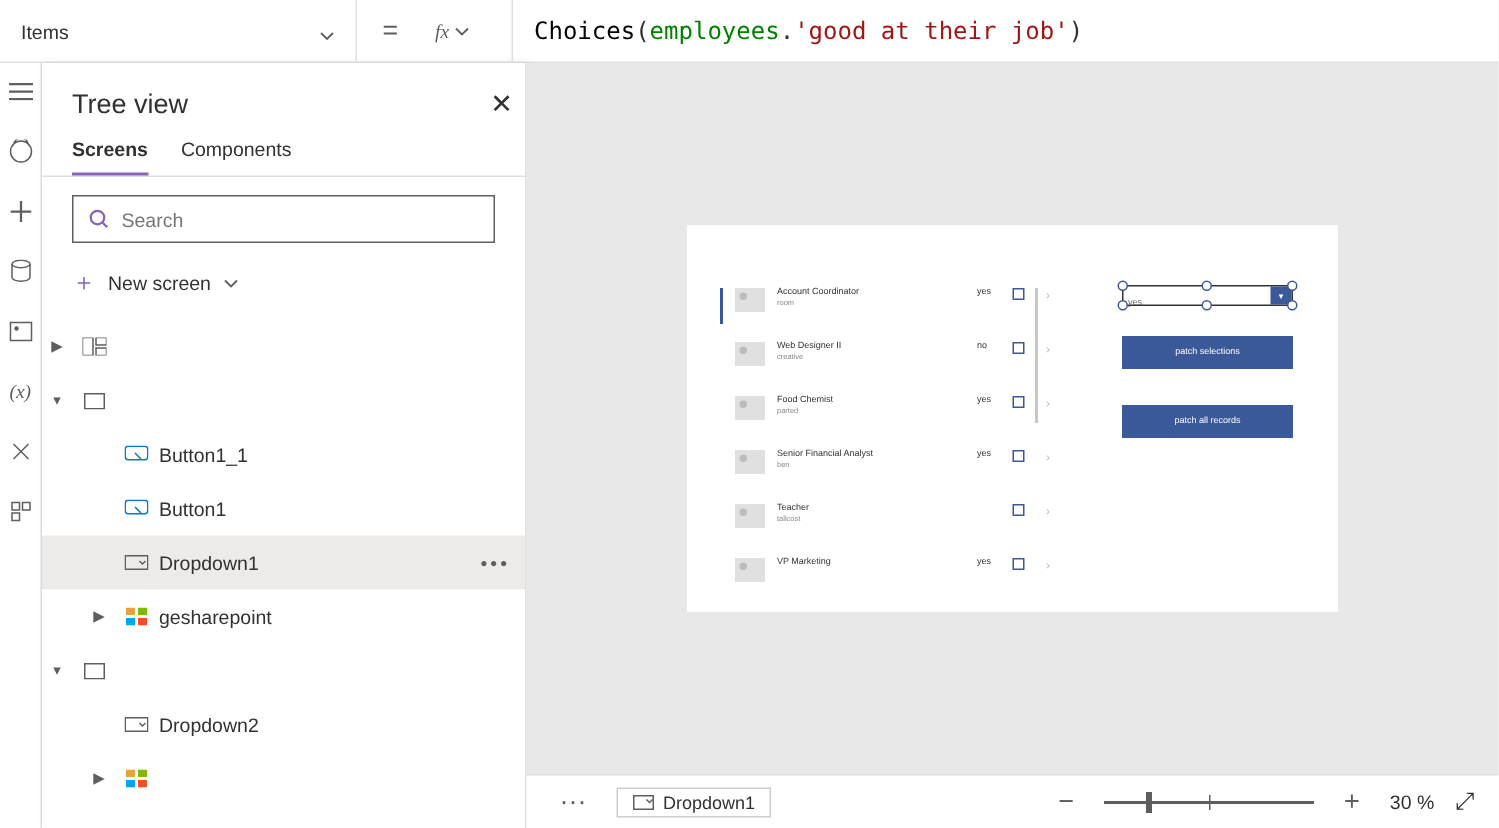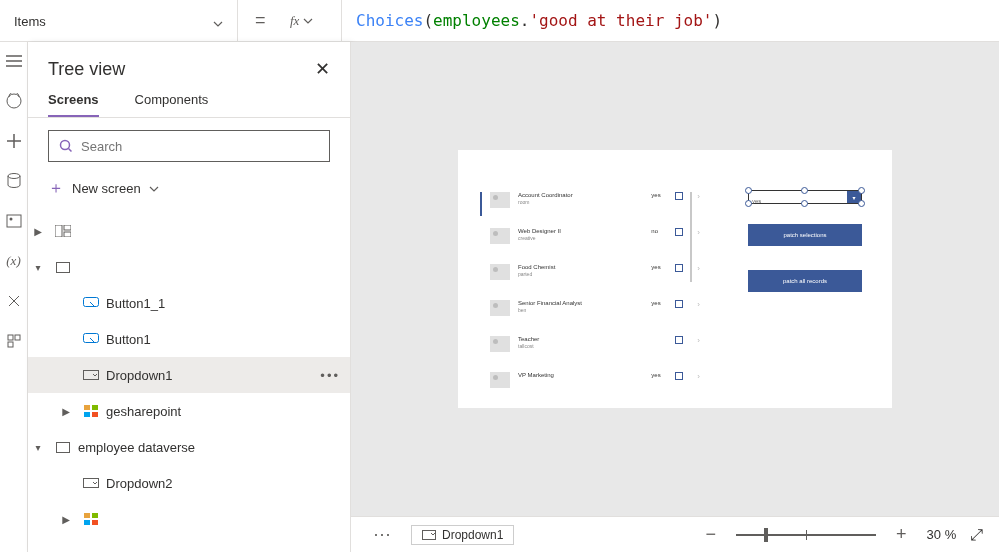--- a/index.html
+++ b/index.html
@@ -4,35 +4,35 @@
 <style>
 * { box-sizing: border-box; margin: 0; padding: 0; }
 body { font-family: "Segoe UI", sans-serif; font-size: 13px; color: #323130; background: #fff; width: 999px; height: 552px; overflow: hidden; }
 
 
 .formula-bar { display: flex; align-items: center; height: 42px; border-bottom: 1px solid #e1dfdd; background: #fff; }
 .prop-select { width: 238px; height: 100%; display: flex; align-items: flex-end; justify-content: space-between; padding: 12px 14px; border-right: 1px solid #e1dfdd; }
 .equals { width: 44px; text-align: center; font-style: italic; color: #605e5c; font-size: 18px; }
 .fx-label { width: 60px; display: flex; align-items: center; gap: 4px; font-style: italic; font-family: Georgia, serif; color: #605e5c; border-right: 1px solid #e1dfdd; height: 100%; padding-left: 8px; }
 .formula-input { flex: 1; padding: 0 14px; font-family: Consolas, monospace; font-size: 16px; }
-.fn { color: #3b82f6; }
+.fn { color: #000000; }
 .ds { color: #008000; }
 .str { color: #a31515; }
 
 
 .rail { position: absolute; left: 0; top: 42px; width: 28px; height: 510px; border-right: 1px solid #e1dfdd; background: #fff; display: flex; flex-direction: column; align-items: center; gap: 22px; padding-top: 40px; }
 .rail-icon { width: 18px; height: 18px; display: flex; align-items: center; justify-content: center; color: #605e5c; cursor: pointer; }
 
 
 .tree-panel { position: absolute; left: 28px; top: 42px; width: 323px; height: 510px; border-right: 1px solid #e1dfdd; background: #fff; }
 .tree-panel.shadow { box-shadow: 2px 0 6px rgba(0,0,0,0.08); }
-.tree-header { display: flex; justify-content: space-between; align-items: center; padding: 16px 20px 8px 20px; }
+.tree-header { display: flex; justify-content: space-between; align-items: center; padding: 16px 8px 8px 20px; }
 .tree-title { font-size: 18px; font-weight: 400; }
 .close-x { font-size: 18px; cursor: pointer; }
-.tree-tabs { display: flex; gap: 36px; padding: 4px 26px 0 20px; border-bottom: 1px solid #e1dfdd; }
+.tree-tabs { display: flex; gap: 22px; padding: 4px 26px 0 20px; border-bottom: 1px solid #e1dfdd; }
 .tree-tab { padding-bottom: 8px; cursor: pointer; color: #323130; }
 .tree-tab.active { border-bottom: 2px solid #8764b8; font-weight: 600; }
 .search-box { margin: 12px 20px; border: 1px solid #605e5c; height: 32px; display: flex; align-items: center; padding: 0 10px; gap: 8px; }
 .search-box input { border: none; outline: none; flex: 1; font-size: 13px; }
 .new-screen { padding: 4px 20px 10px 20px; display: flex; align-items: center; gap: 8px; cursor: pointer; color: #323130; }
 .plus { color: #8764b8; font-size: 16px; font-weight: 400; }
 .tree { padding: 4px 0; overflow-y: auto; }
 .tree-row { display: flex; align-items: center; height: 36px; padding: 0 10px 0 0; cursor: pointer; gap: 6px; }
 .tree-row.selected { background: #edebe9; }
 .tree-row .chev { width: 20px; text-align: center; color: #605e5c; font-size: 10px; }
@@ -232,21 +232,20 @@
         </span>
       <span class="label">gesharepoint</span>
     </div>
     <div class="tree-row">
       <span class="chev">▾</span>
       <span class="ticon">
           <svg width="14" height="11">
             <rect x="0.5" y="0.5" width="13" height="10" stroke="#605e5c" fill="none"></rect>
           </svg>
         </span>
-      <span class="label">employee dataverse</span>
     </div>
     <div class="tree-row ind1">
       <span class="chev"></span>
       <span class="ticon">
           <svg width="16" height="11">
             <rect x="0.5" y="0.5" width="15" height="9" stroke="#605e5c" fill="none"></rect>
             <path d="M10 4l2 2 2-2" stroke="#605e5c" fill="none"></path>
           </svg>
         </span>
       <span class="label">Dropdown2</span>

